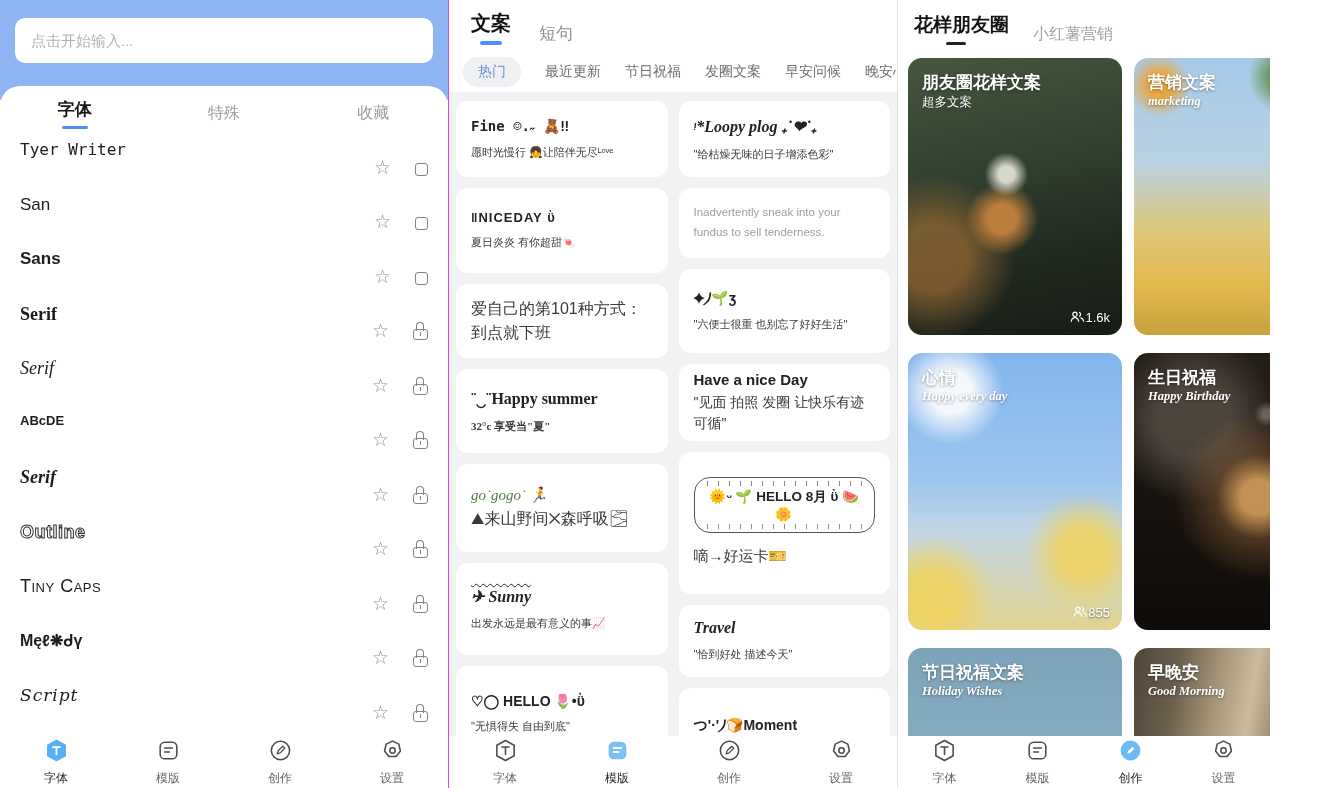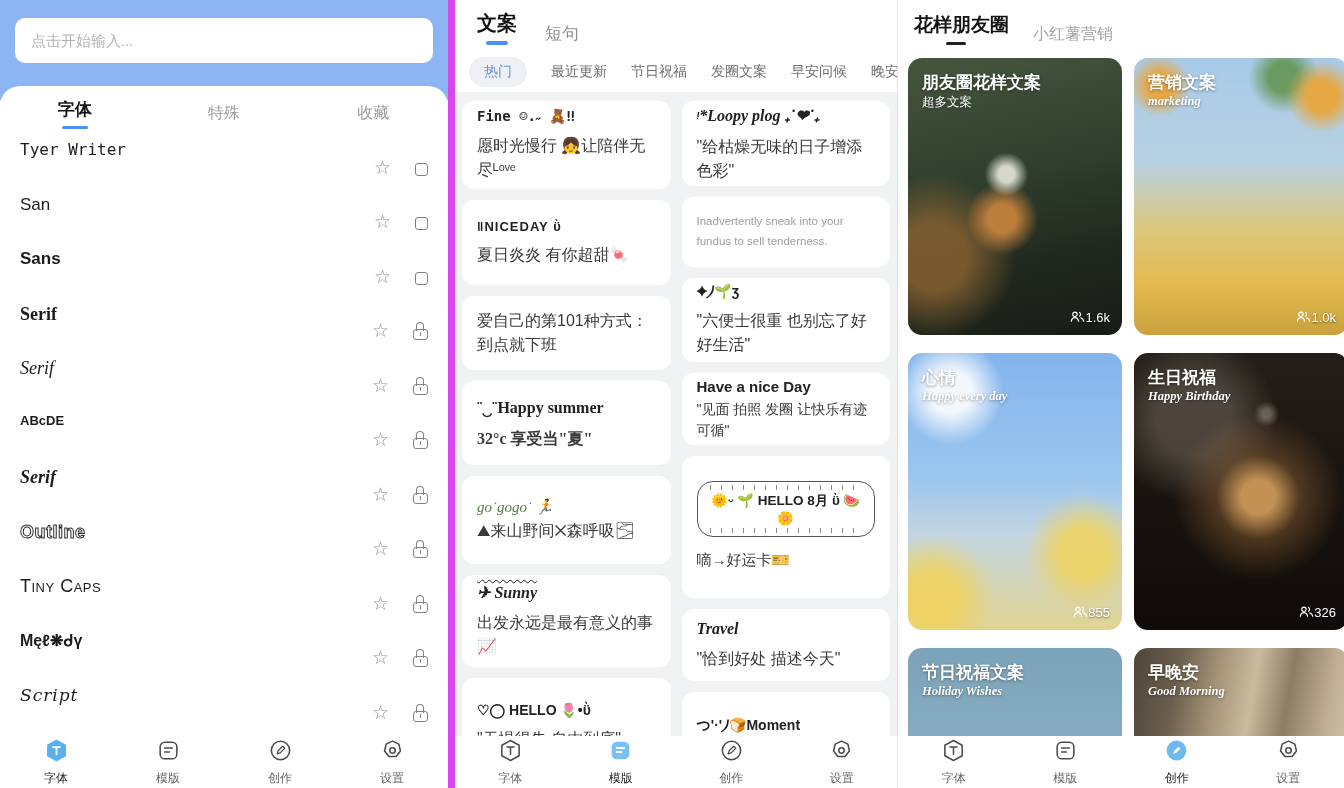--- a/index.html
+++ b/index.html
@@ -1,21 +1,21 @@
 <!DOCTYPE html>
 <html><head>
 <meta charset="utf-8">
 <style>
   * { margin:0; padding:0; box-sizing:border-box; }
   html,body { width:1344px; height:788px; background:#fff; font-family:"Liberation Sans",sans-serif; }
   .app { width:1344px; height:788px; display:flex; overflow:hidden; background:#fff; }
   .panel { position:relative; height:788px; overflow:hidden; background:#fff; }
   .panel-left { width:448px; }
-  .panel-mid { width:450px; border-left:7px solid #d946ef; border-right:1px solid #e2e2e2; }
-  .panel-right { width:446px; }
+  .panel-mid { width:450px; border-left:1px solid #d946ef; border-right:1px solid #e2e2e2; }
+  .panel-right { width:372px; }
 
   
   .blue-header { height:100px; background:#8db5f4; padding:18px 15px 0 15px; }
   .text-input { width:100%; height:45px; border:none; outline:none; border-radius:10px; background:#fff;
     font-size:15px; color:#333; padding:0 16px; font-family:"Liberation Sans",sans-serif; }
   .text-input::placeholder { color:#b3b3b3; }
   .sheet { position:absolute; top:86px; left:0; right:0; bottom:0; background:#fff; border-radius:20px 20px 0 0; }
   .tabs3 { display:flex; height:54px; align-items:center; }
   .tab3 { flex:1; text-align:center; cursor:pointer; }
   .tab3 .t-label { font-size:16px; color:#9b9b9b; display:inline-block; }
@@ -57,21 +57,21 @@
   .m-tab.active .t-label { font-size:20px; color:#111; font-weight:700; }
   .m-tab .t-underline { display:none; }
   .m-tab.active .t-underline { display:block; width:22px; height:4px; border-radius:2px; background:#4e8ef7; margin:4px auto 0; }
   .chips { display:flex; align-items:center; gap:24px; padding:12px 0 10px 14px; background:#fff; }
   .chip { font-size:14px; color:#6e6e6e; cursor:pointer; white-space:nowrap; }
   .chip.active { background:#eef0f4; color:#6c8fd8; padding:6px 15px; border-radius:16px; }
   .m-cards { position:absolute; top:92px; bottom:0; left:0; right:0; background:#f1f2f4; display:flex; gap:11px; padding:9px 7px 0 7px; overflow:hidden; }
   .m-col { width:216px; display:flex; flex-direction:column; gap:11px; }
   .m-card { background:#fff; border-radius:12px; padding:7px 15px; display:flex; flex-direction:column; justify-content:center; cursor:pointer; }
   .m-card .c-title { color:#222; margin-bottom:9px; }
-  .m-card .c-body { color:#3a3a3a; font-size:16px; line-height:1.5; }
+  .m-card .c-body { color:#3a3a3a; font-size:11px; line-height:1.5; }
   .t-mono { font-family:"DejaVu Sans Mono",monospace; font-size:14px; font-weight:700; }
   .t-caps { font-size:13px; font-weight:700; letter-spacing:1px; }
   .t-serif-bi { font-family:"Liberation Serif",serif; font-weight:700; font-style:italic; font-size:16px; }
   .t-serif-b { font-family:"Liberation Serif",serif; font-weight:700; font-size:16px; }
   .t-green { color:#557d46 !important; font-family:"Liberation Serif",serif; font-style:italic; font-size:15px; }
   .t-plain { font-size:14px; font-weight:700; }
   .t-wavy { text-decoration:overline; text-decoration-style:wavy; text-decoration-thickness:1px; }
   .c-body.serif-b { font-family:"Liberation Serif",serif; font-weight:700; }
   .c-body.small-en { font-size:11.5px; color:#9aa0a6; line-height:1.7; }
   .frame { border:1.5px solid #555; border-radius:16px; padding:10px 12px; margin-bottom:10px;

